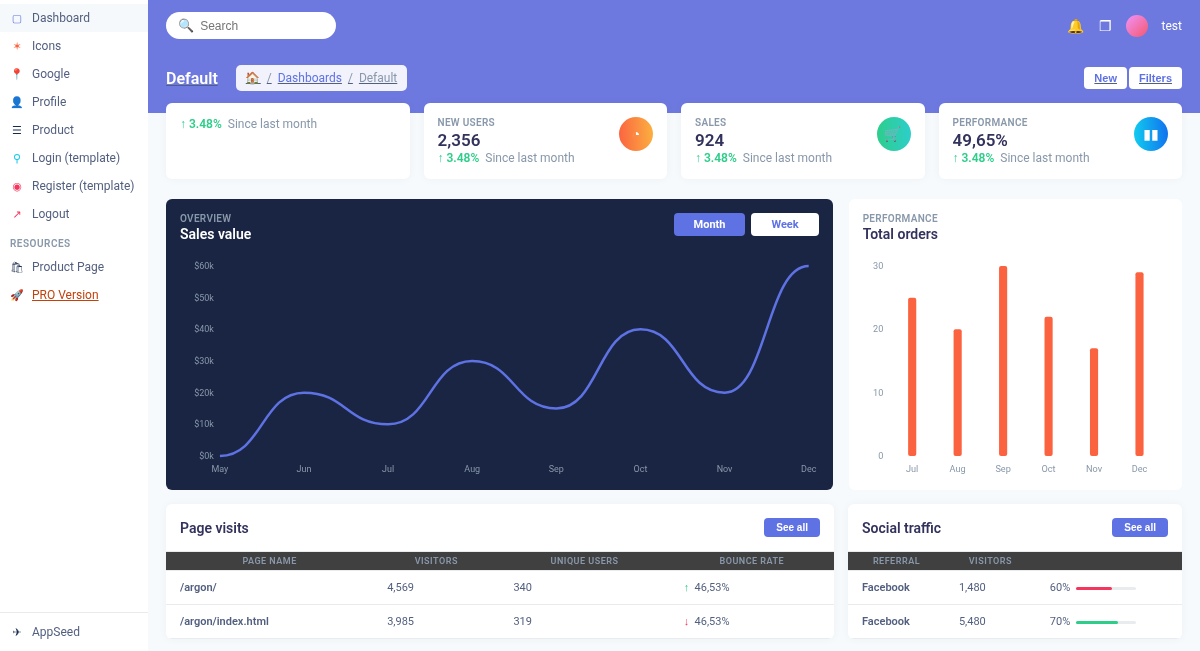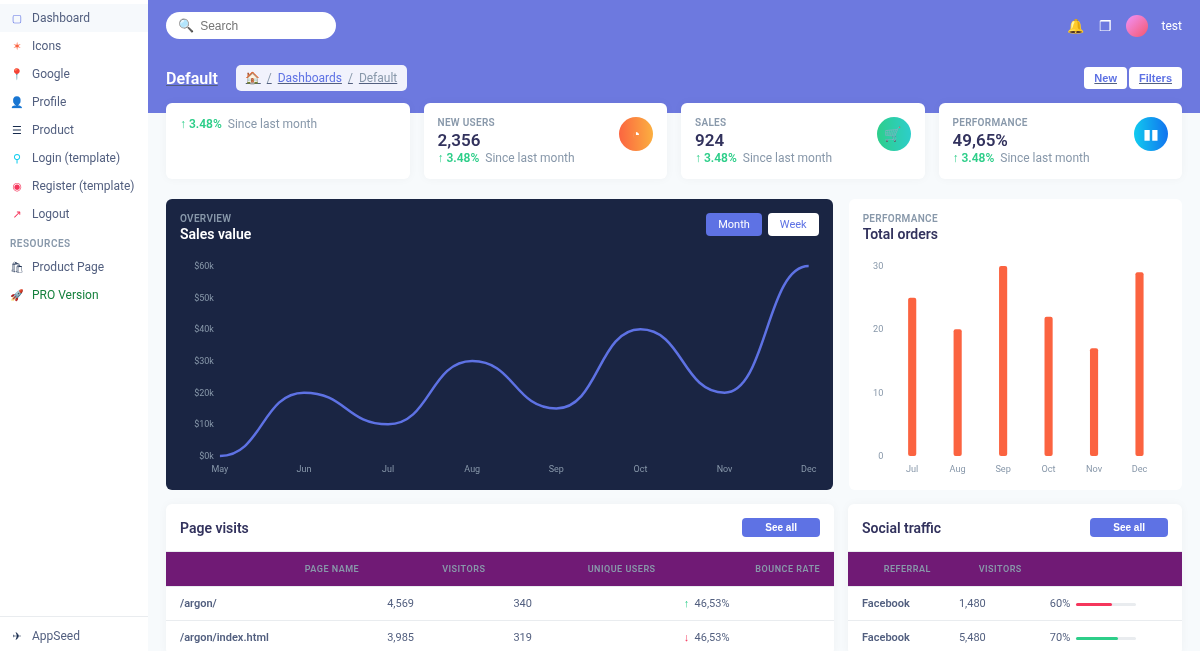--- a/index.html
+++ b/index.html
@@ -55,35 +55,35 @@
 
 .charts { display:grid; grid-template-columns:6fr 3fr; gap:16px; padding:10px 18px 0; }
 .chart-card { border-radius:6px; padding:14px; position:relative; }
 .dark { background:#1a2543; color:#ced4da; }
 .light { background:#fff; }
 .ch-head { display:flex; align-items:flex-start; }
 .ch-over { font-size:10px; color:#8898aa; font-weight:600; letter-spacing:.3px; text-transform:uppercase; }
 .ch-title { font-size:14px; font-weight:600; margin-top:2px; }
 .dark .ch-title{color:#fff;} .light .ch-title{color:#32325d;}
 .ch-tabs { margin-left:auto; display:flex; gap:6px; }
-.tab { padding:5px 12px; border-radius:4px; font-size:11px; font-weight:400; cursor:pointer; }
+.tab { padding:5px 20px; border-radius:4px; font-size:11px; font-weight:700; cursor:pointer; }
 .tab.active { background:#5e72e4; color:#fff; }
 .tab.inactive { background:#fff; color:#5e72e4; }
 .chart-body { margin-top:14px; height:220px; position:relative; }
 .line-path { fill:none; stroke:#5e72e4; stroke-width:2.5; }
 .bar { fill:#fb6340; }
 
 
 .tables { display:grid; grid-template-columns:6fr 3fr; gap:14px; padding:14px 18px 0; }
 .tcard { background:#fff; border-radius:6px; box-shadow:0 0 10px rgba(0,0,0,.04); overflow:hidden; }
 .thead { display:flex; align-items:center; padding:14px; }
 .thead h3 { font-size:14px; font-weight:600; color:#32325d; }
-.btn-see { margin-left:auto; background:#5e72e4; color:#fff; border:none; border-radius:4px; padding:4px 23px; font-size:10px; font-weight:600; cursor:pointer; }
+.btn-see { margin-left:auto; background:#5e72e4; color:#fff; border:none; border-radius:4px; padding:4px 12px; font-size:10px; font-weight:600; cursor:pointer; }
 table { width:100%; border-collapse:collapse; }
-th { text-align:right; padding:12px 14px; font-size:9px; color:#8898aa; font-weight:600; letter-spacing:.5px; text-transform:uppercase; background:#701a75; border-top:1px solid #e9ecef; border-bottom:1px solid #e9ecef; }
+th { text-align:center; padding:4px 14px; font-size:9px; color:#8898aa; font-weight:600; letter-spacing:.5px; text-transform:uppercase; background:#404040; border-top:1px solid #e9ecef; border-bottom:1px solid #e9ecef; }
 td { padding:10px 14px; font-size:11px; color:#525f7f; border-bottom:1px solid #e9ecef; }
 td:first-child { font-weight:600; }
 .arrow-up{color:#2dce89;} .arrow-down{color:#f5365c;}
 .pbar { display:inline-block; width:60px; height:3px; background:#e9ecef; border-radius:2px; vertical-align:middle; margin-left:6px; position:relative; }
 .pbar span { position:absolute; left:0; top:0; height:100%; border-radius:2px; }
 </style>
 </head>
 <body>
 
 <div class="layout">
@@ -122,21 +122,21 @@
           <span class="nav-ic red">↗</span>
           <span>Logout</span>
         </div>
         <div class="nav-head">RESOURCES</div>
         <div class="nav-item">
           <span class="nav-ic gray">🛍</span>
           <span>Product Page</span>
         </div>
         <div class="nav-item">
           <span class="nav-ic pink">🚀</span>
-          <span style="color:#15803d;">PRO Version</span>
+          <span style="color:#c2410c;text-decoration:underline;">PRO Version</span>
         </div>
       </nav>
     <div class="sidebar-footer">
       <span class="nav-ic gray">✈</span>
       <span>AppSeed</span>
     </div>
   </aside>
 
   <main class="main">
     <div class="hero">

